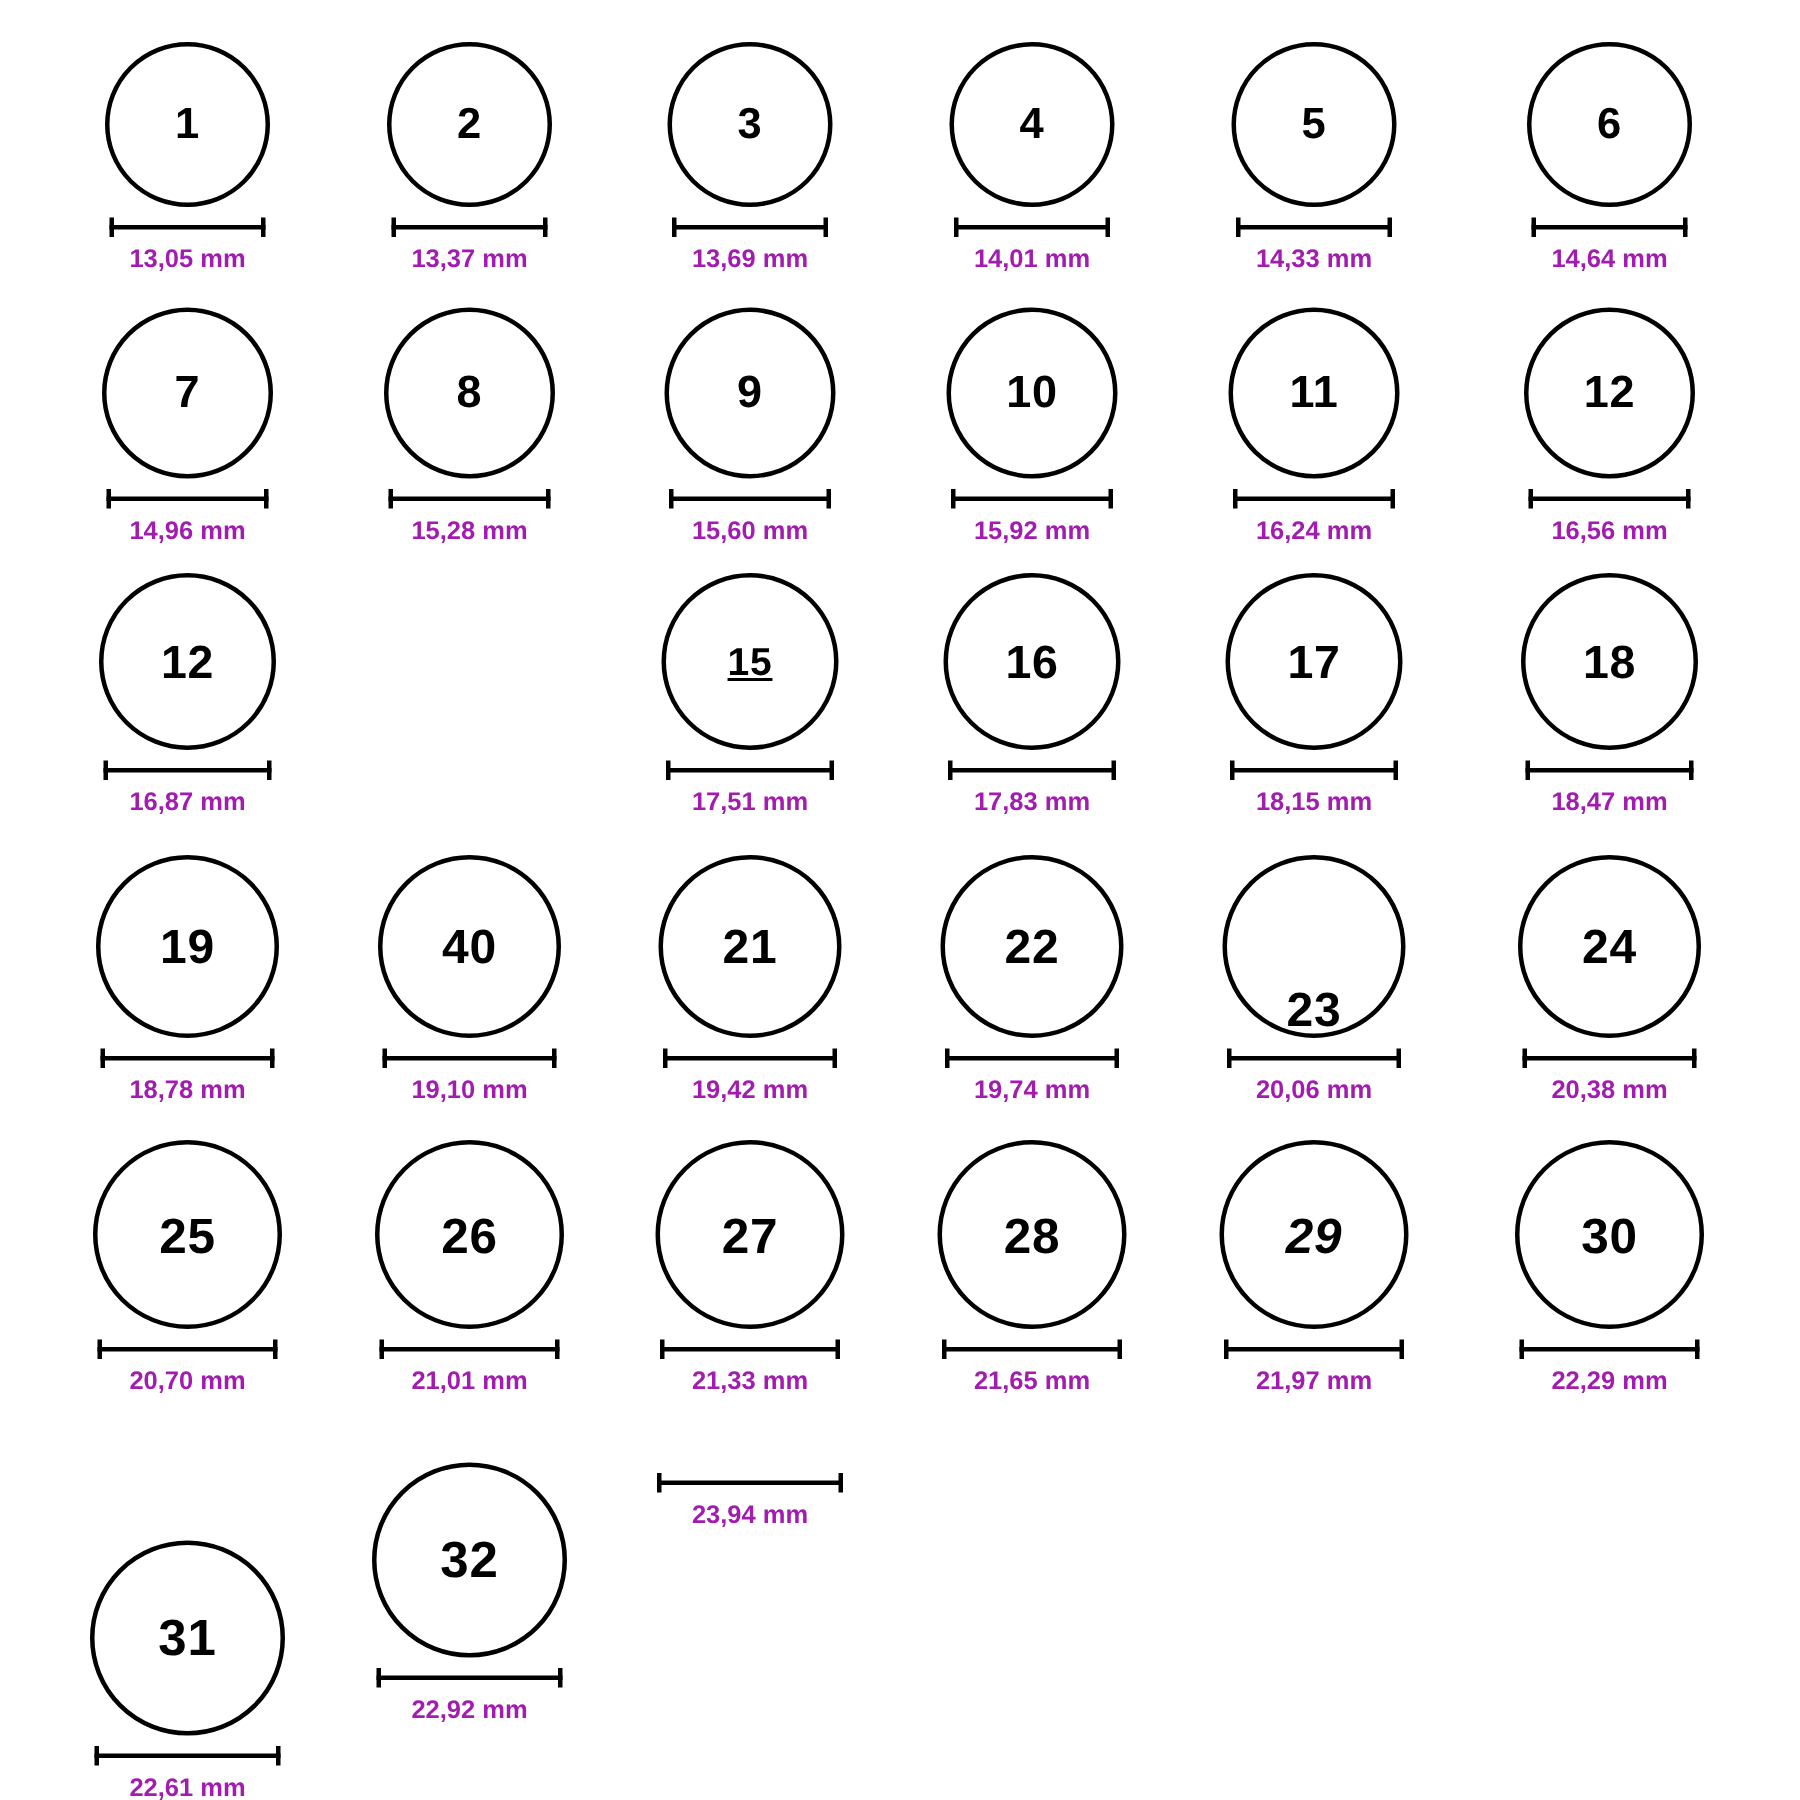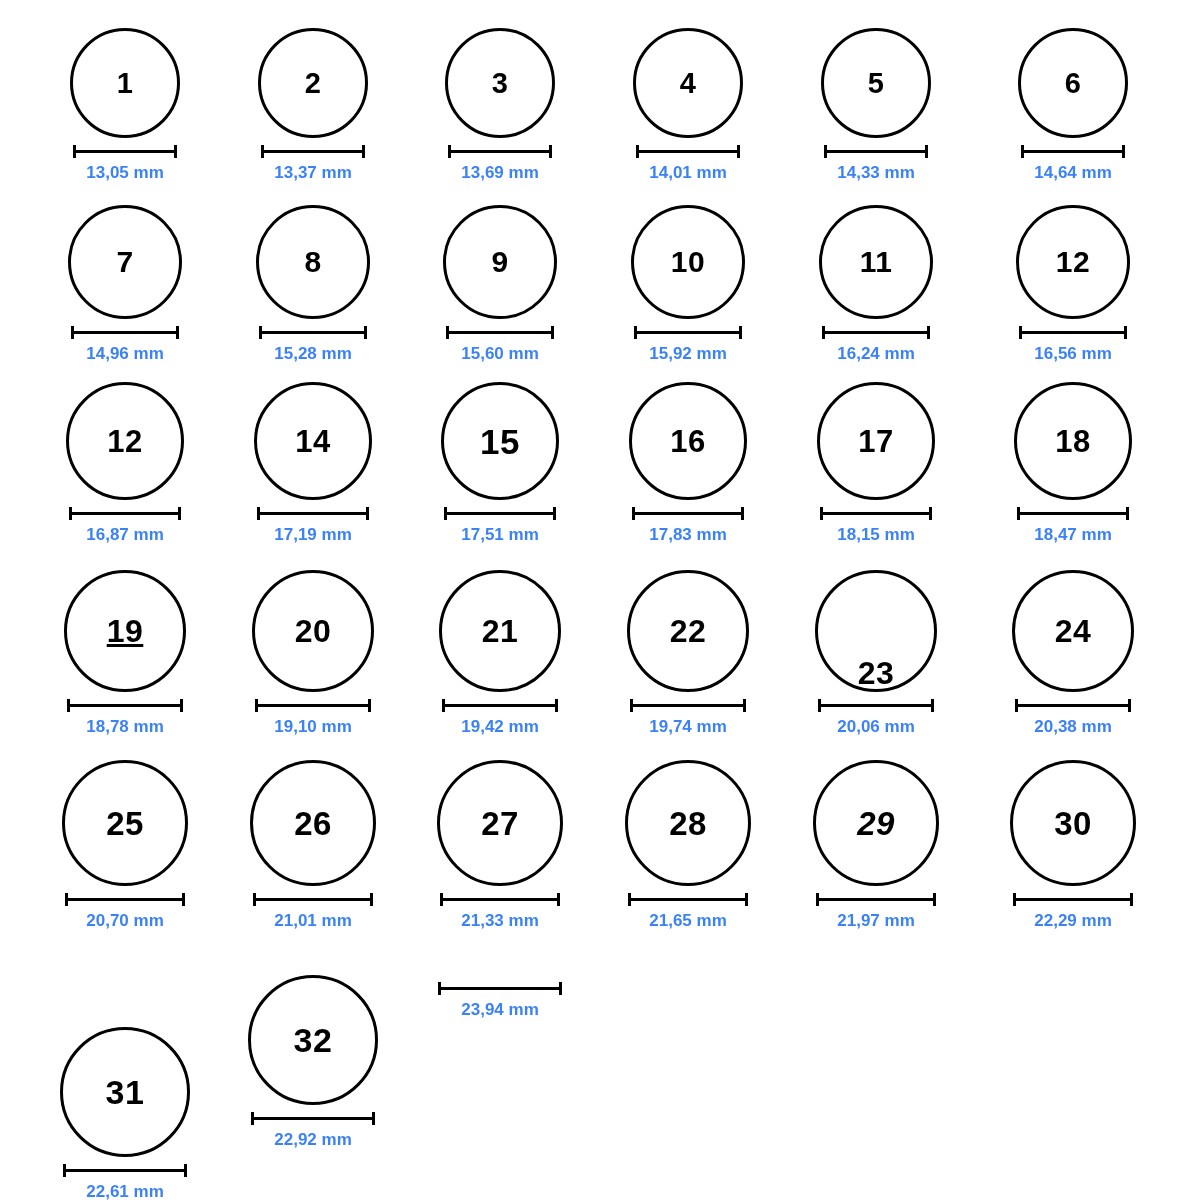--- a/index.html
+++ b/index.html
@@ -60,21 +60,21 @@
     width: 3px;
     height: 13px;
     background: #000000;
   }
   .measure-bar .cap.left { left: 0; }
   .measure-bar .cap.right { right: 0; }
   .measure-label {
     margin-top: 6px;
     font-size: 17px;
     font-weight: bold;
-    color: #3b82f6;
+    color: #a21caf;
     white-space: nowrap;
     letter-spacing: 0px;
   }
 </style>
 </head>
 <body>
 
 <div id="chart">
     <div class="size-cell" style="left: 70px; top: 28px; width: 110px;">
       <div class="ring-circle" style="width: 110px; height: 110px;">
@@ -212,34 +212,23 @@
       <div class="ring-circle" style="width: 118px; height: 118px;">
         <span class="ring-number" style="font-size: 31px;">12</span>
       </div>
       <div class="measure-bar" style="width: 112px;">
         <div class="line"></div>
         <div class="cap left"></div>
         <div class="cap right"></div>
       </div>
       <div class="measure-label">16,87 mm</div>
     </div>
-    <div class="size-cell" style="left: 254px; top: 382px; width: 118px;">
-      <div class="ring-circle" style="width: 118px; height: 118px;">
-        <span class="ring-number" style="font-size: 31px;">14</span>
-      </div>
-      <div class="measure-bar" style="width: 112px;">
-        <div class="line"></div>
-        <div class="cap left"></div>
-        <div class="cap right"></div>
-      </div>
-      <div class="measure-label">17,19 mm</div>
-    </div>
     <div class="size-cell" style="left: 441px; top: 382px; width: 118px;">
       <div class="ring-circle" style="width: 118px; height: 118px;">
-        <span class="ring-number" style="font-size: 35px;">15</span>
+        <span class="ring-number" style="font-size: 26px; text-decoration: underline;">15</span>
       </div>
       <div class="measure-bar" style="width: 112px;">
         <div class="line"></div>
         <div class="cap left"></div>
         <div class="cap right"></div>
       </div>
       <div class="measure-label">17,51 mm</div>
     </div>
     <div class="size-cell" style="left: 629px; top: 382px; width: 118px;">
       <div class="ring-circle" style="width: 118px; height: 118px;">
@@ -268,33 +257,33 @@
         <span class="ring-number" style="font-size: 31px;">18</span>
       </div>
       <div class="measure-bar" style="width: 112px;">
         <div class="line"></div>
         <div class="cap left"></div>
         <div class="cap right"></div>
       </div>
       <div class="measure-label">18,47 mm</div>
     </div>
     <div class="size-cell" style="left: 64px; top: 570px; width: 122px;">
-      <div class="ring-circle" style="width: 122px; height: 122px; text-decoration: underline;">
+      <div class="ring-circle" style="width: 122px; height: 122px;">
         <span class="ring-number" style="font-size: 32px;">19</span>
       </div>
       <div class="measure-bar" style="width: 116px;">
         <div class="line"></div>
         <div class="cap left"></div>
         <div class="cap right"></div>
       </div>
       <div class="measure-label">18,78 mm</div>
     </div>
     <div class="size-cell" style="left: 252px; top: 570px; width: 122px;">
       <div class="ring-circle" style="width: 122px; height: 122px;">
-        <span class="ring-number" style="font-size: 32px;">20</span>
+        <span class="ring-number" style="font-size: 32px;">40</span>
       </div>
       <div class="measure-bar" style="width: 116px;">
         <div class="line"></div>
         <div class="cap left"></div>
         <div class="cap right"></div>
       </div>
       <div class="measure-label">19,10 mm</div>
     </div>
     <div class="size-cell" style="left: 439px; top: 570px; width: 122px;">
       <div class="ring-circle" style="width: 122px; height: 122px;">

